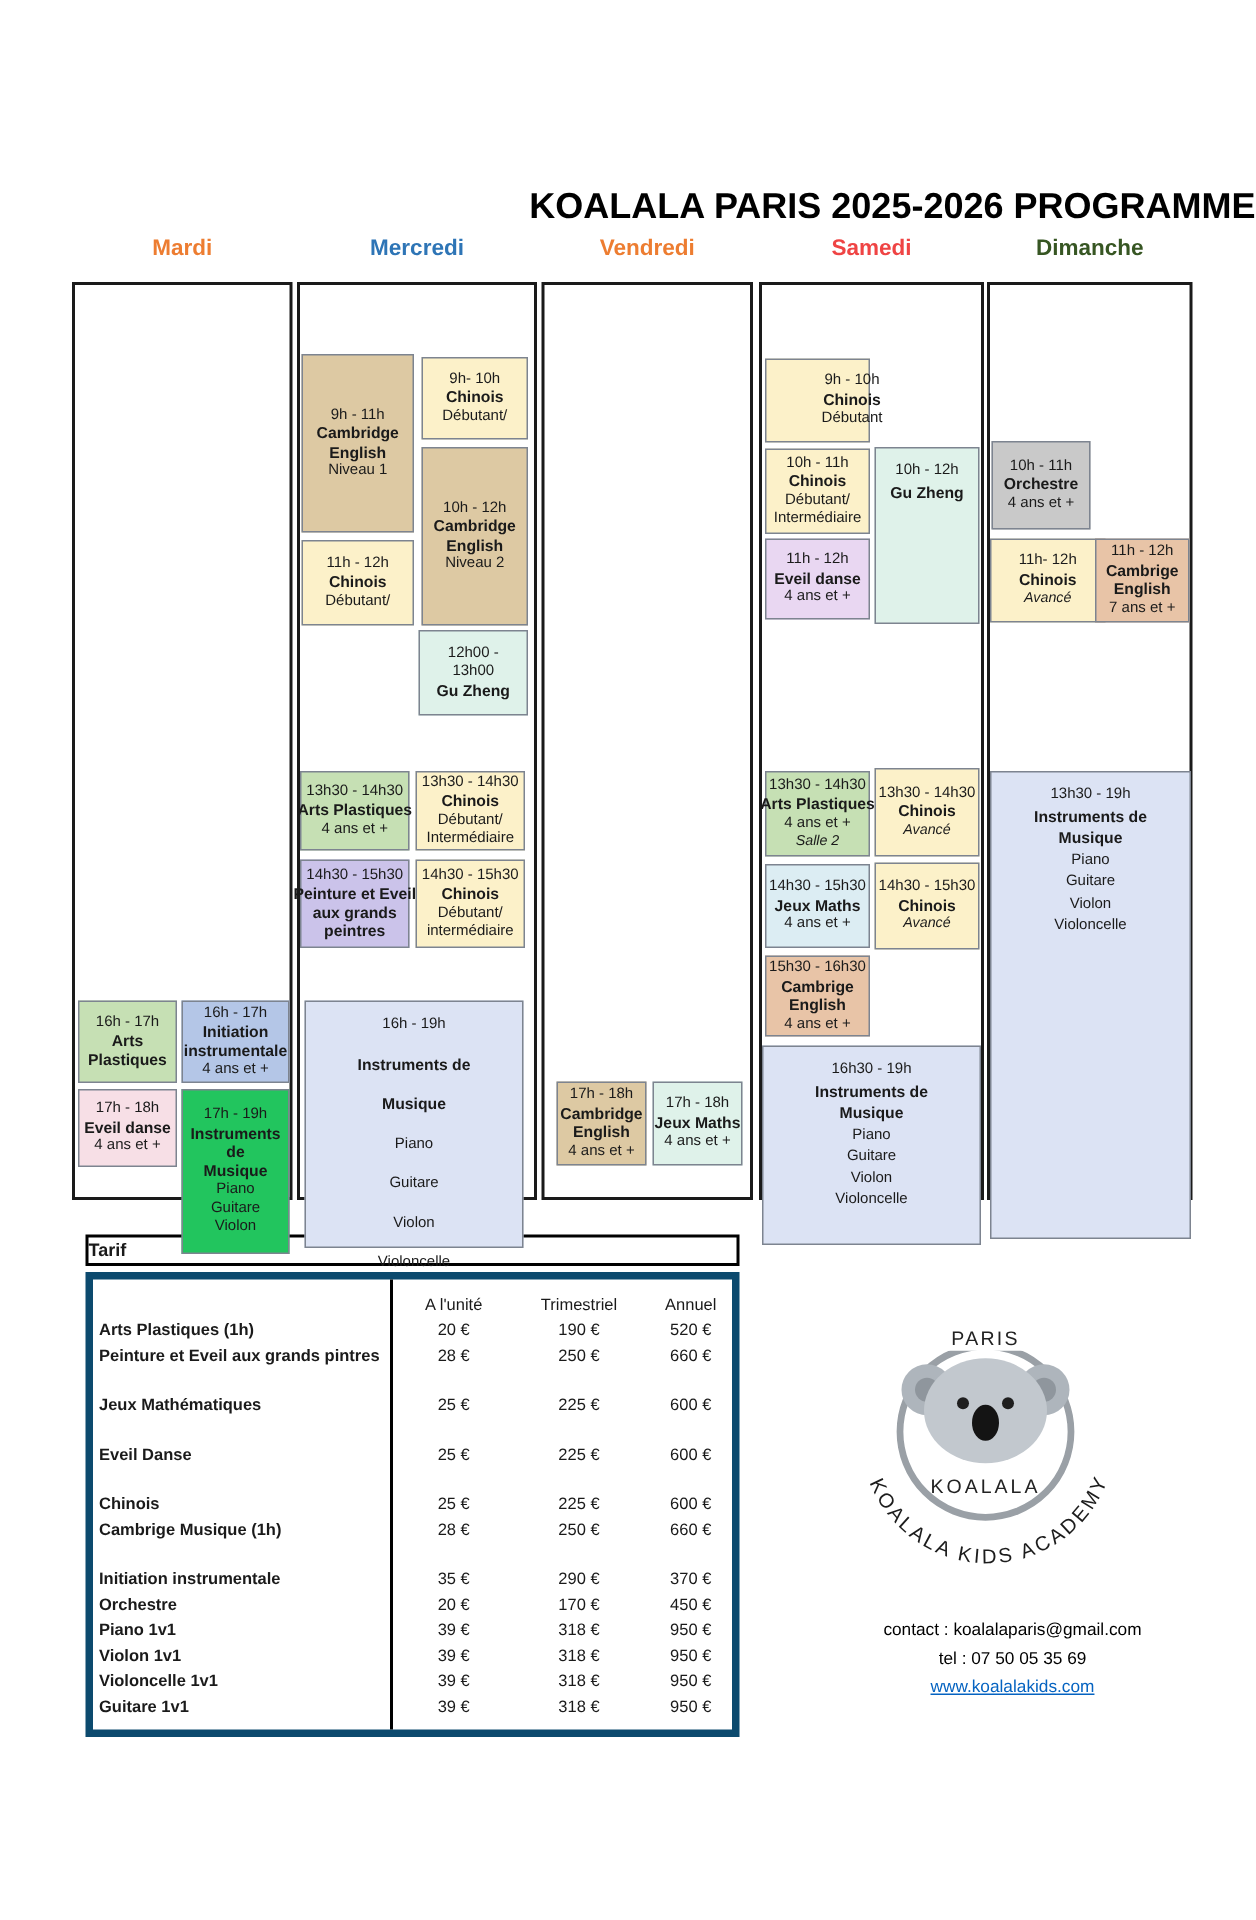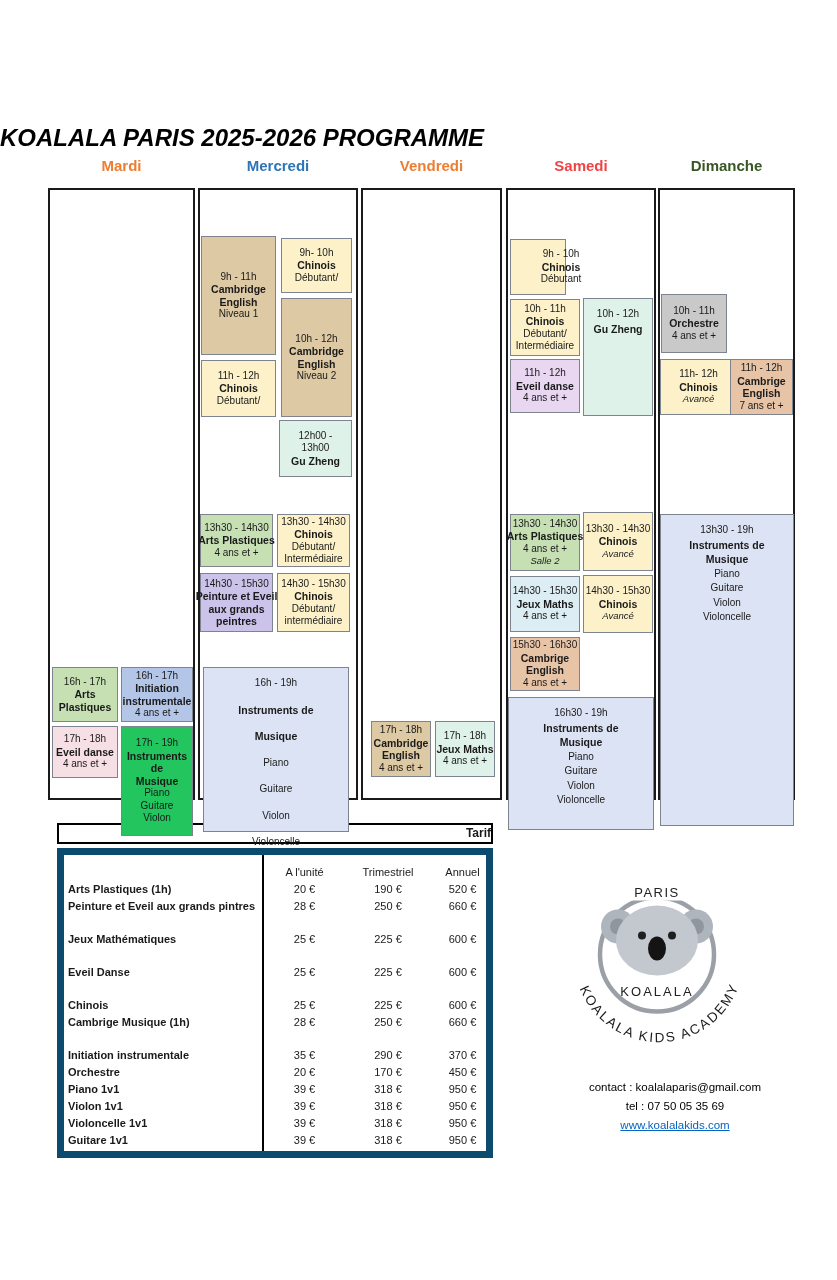--- a/index.html
+++ b/index.html
@@ -1,36 +1,36 @@
 <!DOCTYPE html>
 <html><head>
 <meta charset="utf-8">
 <style>
   html,body{margin:0;padding:0;background:#fff;}
   .page{position:relative;width:837px;height:1280px;background:#fff;overflow:hidden;
         font-family:"Liberation Sans",sans-serif;color:#1a1a1a;}
-  .title{position:absolute;left:0;top:124px;width:837px;text-align:left;
-         font-size:24px;font-weight:700;letter-spacing:0px;color:#000;font-style:italic;}
+  .title{position:absolute;left:0;top:124px;width:837px;text-align:right;
+         font-size:24px;font-weight:700;letter-spacing:0px;color:#000;}
   .day-header{position:absolute;top:157px;height:22px;text-align:center;
               font-size:15px;font-weight:700;}
   .day-col{position:absolute;border:2px solid #1a1a1a;background:#fff;box-sizing:border-box;}
   .ev{position:absolute;box-sizing:border-box;border:1px solid #7d8490;
       display:flex;flex-direction:column;justify-content:center;align-items:center;
       text-align:center;padding:2px 1px;margin-top:40px;}
   .ev.top{justify-content:flex-start;padding-top:8px;}
   .ev .ln{font-size:10px;line-height:12.5px;white-space:nowrap;}
   .ev.top .ln{line-height:14.5px;}
   .ev .b{font-weight:700;font-size:10.5px;}
   .ev .i{font-style:italic;font-size:9.5px;}
   
   .tarif-head{position:absolute;left:57px;top:823px;width:436px;height:21px;
-              border:2px solid #000;box-sizing:border-box;text-align:right;
+              border:2px solid #000;box-sizing:border-box;text-align:left;
               font-size:12px;font-weight:700;line-height:17px;}
   .tarif-body{position:absolute;left:57px;top:848px;width:436px;height:310px;
-              border:7px solid #0c4a6e;box-sizing:border-box;padding-top:8px;}
+              border:5px solid #0c4a6e;box-sizing:border-box;padding-top:8px;}
   .tarif-divider{position:absolute;left:198px;top:0;bottom:0;width:0;
                  border-left:2px solid #000;}
   .trow{display:grid;grid-template-columns:198px 85px 82px 67px;height:17px;
         align-items:center;font-size:11px;}
   .trow .n{font-weight:700;padding-left:4px;white-space:nowrap;}
   .trow .p{text-align:center;}
   .trow.chead .p{font-weight:400;}
   .tspacer{height:16px;}
   
   .logo{position:absolute;left:565px;top:872px;width:230px;height:195px;}
@@ -257,21 +257,21 @@
       <div class="ln">17h - 18h</div>
       <div class="ln b">Cambridge</div>
       <div class="ln b">English</div>
       <div class="ln">4 ans et +</div>
     </div>
     <div class="ev" style="left: 435px; top: 681px; width: 60px; height: 56px; background: rgb(223, 242, 234);">
       <div class="ln">17h - 18h</div>
       <div class="ln b">Jeux Maths</div>
       <div class="ln">4 ans et +</div>
     </div>
-    <div class="ev" style="left: 510px; top: 199px; width: 56px; height: 56px; background: rgb(252, 241, 201); padding-left: 47px;">
+    <div class="ev" style="left: 510px; top: 199px; width: 70px; height: 56px; background: rgb(252, 241, 201); padding-left: 47px;">
       <div class="ln">9h - 10h</div>
       <div class="ln b">Chinois</div>
       <div class="ln">Débutant</div>
     </div>
     <div class="ev" style="left: 510px; top: 259px; width: 70px; height: 57px; background: rgb(252, 241, 201);">
       <div class="ln">10h - 11h</div>
       <div class="ln b">Chinois</div>
       <div class="ln">Débutant/</div>
       <div class="ln">Intermédiaire</div>
     </div>

